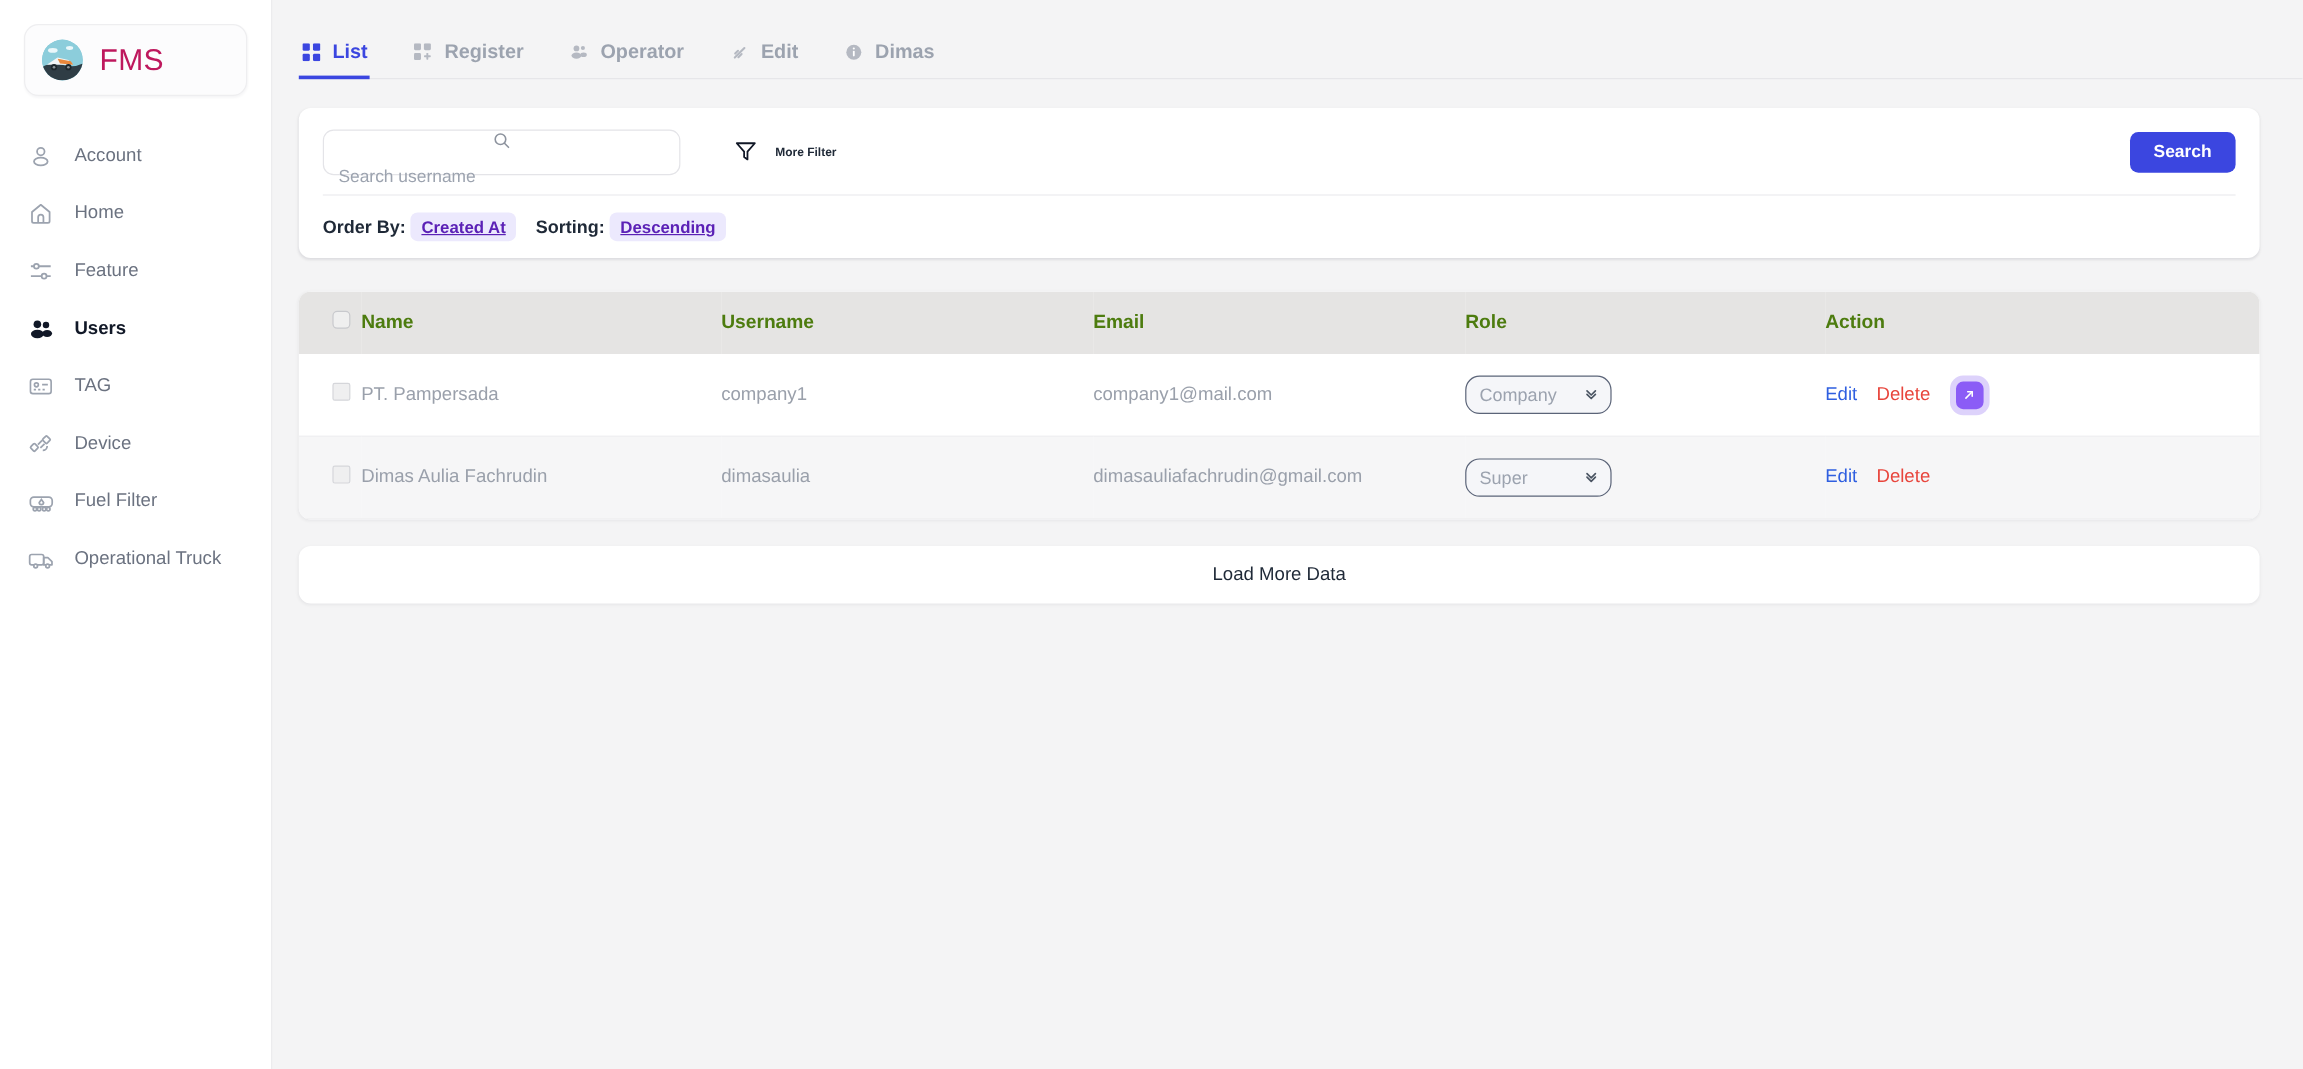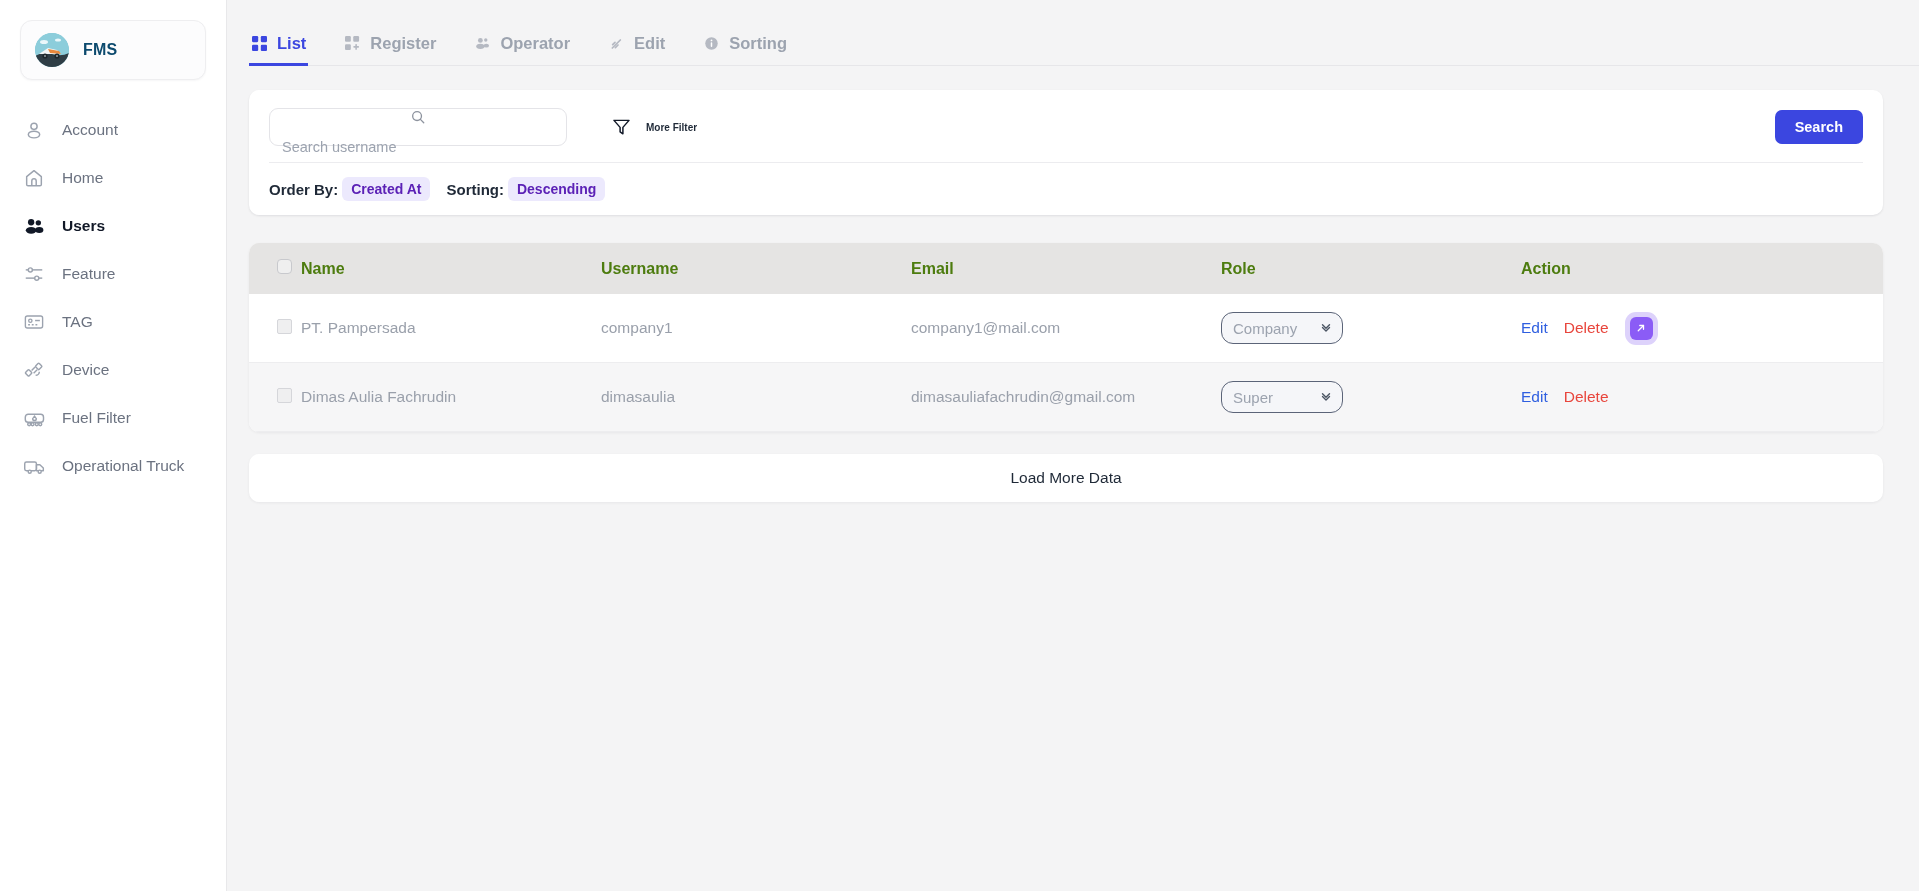--- a/index.html
+++ b/index.html
@@ -26,21 +26,21 @@
     border: 1px solid #eeeef0;
     border-radius: 12px;
     background: #fcfcfd;
     box-shadow: 0 1px 2px rgba(16,24,40,0.04);
   }
   .brand-logo {
     width: 34px; height: 34px; border-radius: 50%;
     overflow: hidden; flex: 0 0 34px; position: relative;
     background: #7fc5d4;
   }
-  .brand-name { font-size: 16px; font-weight: 700; color: #0c4a6e; letter-spacing: .2px; }
+  .brand-name { font-size: 25px; font-weight: 400; color: #be185d; letter-spacing: .2px; }
 
   .nav { display: flex; flex-direction: column; }
   .nav-item {
     display: flex; align-items: center; gap: 16px;
     padding: 9px 20px 9px 22px;
     color: #6b7280; font-size: 15.5px;
     cursor: pointer; user-select: none;
     height: 48px;
   }
   .nav-item .nav-ico { width: 24px; height: 24px; flex: 0 0 24px; display:flex; align-items:center; justify-content:center; }
@@ -107,21 +107,21 @@
   }
   .filter-divider { height: 1px; background: #ececef; margin: 16px 0 0 0; }
   .order-row {
     display: flex; align-items: center; gap: 4px;
     padding-top: 14px; font-size: 15px;
   }
   .order-label { font-weight: 700; color: #1f2937; }
   .pill {
     background: #ece9fd; color: #5b21b6;
     border-radius: 6px; padding: 4px 9px;
-    font-size: 14px; font-weight: 600; cursor: pointer;
+    font-size: 14px; font-weight: 600; cursor: pointer; text-decoration: underline;
   }
   .order-gap { width: 8px; }
 
   
   .table-card {
     margin: 28px 36px 0 22px;
     background: #ffffff;
     border-radius: 10px;
     box-shadow: 0 1px 3px rgba(16,24,40,0.06);
     overflow: hidden;
@@ -233,42 +233,42 @@
       <div class="nav-item">
         <span class="nav-ico">
           <svg width="22" height="22" viewBox="0 0 24 24" fill="none" stroke="#9ca3af" stroke-width="1.6" stroke-linejoin="round">
             <path d="M4 10.5 L12 4 L20 10.5 V19 a1.5 1.5 0 0 1-1.5 1.5 h-13 A1.5 1.5 0 0 1 4 19 Z"></path>
             <path d="M9.6 20.5 v-5.2 a2.4 2.4 0 0 1 4.8 0 v5.2"></path>
           </svg>
         </span>
         <span>Home</span>
       </div>
 
+      <div class="nav-item">
+        <span class="nav-ico">
+          <svg width="22" height="22" viewBox="0 0 24 24" fill="none" stroke="#9ca3af" stroke-width="1.6">
+            <line x1="3" y1="7.5" x2="21" y2="7.5"></line>
+              <circle cx="8" cy="7.5" r="2.2" fill="#fff"></circle>
+            <line x1="3" y1="16.5" x2="21" y2="16.5"></line>
+              <circle cx="15" cy="16.5" r="2.2" fill="#fff"></circle>
+          </svg>
+        </span>
+        <span>Feature</span>
+      </div>
+
       <div class="nav-item active">
         <span class="nav-ico">
           <svg width="23" height="23" viewBox="0 0 24 24" fill="#111827">
             <circle cx="8.5" cy="7.6" r="3.3"></circle>
               <circle cx="16" cy="8.2" r="2.8"></circle>
             <ellipse cx="8.5" cy="16" rx="5.6" ry="3.6"></ellipse>
             <ellipse cx="17" cy="15.6" rx="4.3" ry="3.1"></ellipse>
           </svg>
         </span>
         <span>Users</span>
-      </div>
-
-      <div class="nav-item">
-        <span class="nav-ico">
-          <svg width="22" height="22" viewBox="0 0 24 24" fill="none" stroke="#9ca3af" stroke-width="1.6">
-            <line x1="3" y1="7.5" x2="21" y2="7.5"></line>
-              <circle cx="8" cy="7.5" r="2.2" fill="#fff"></circle>
-            <line x1="3" y1="16.5" x2="21" y2="16.5"></line>
-              <circle cx="15" cy="16.5" r="2.2" fill="#fff"></circle>
-          </svg>
-        </span>
-        <span>Feature</span>
       </div>
 
       <div class="nav-item">
         <span class="nav-ico">
           <svg width="22" height="22" viewBox="0 0 24 24" fill="none" stroke="#9ca3af" stroke-width="1.5">
             <rect x="2.6" y="5.5" width="18.8" height="13" rx="2.2"></rect>
             <circle cx="8" cy="10.6" r="1.8"></circle>
             <line x1="13.2" y1="10.4" x2="18.4" y2="10.4" stroke-width="1.6"></line>
             <line x1="5.6" y1="15" x2="7.6" y2="15" stroke-width="1.6"></line>
             <line x1="9.6" y1="15" x2="11.6" y2="15" stroke-width="1.6"></line>
@@ -369,21 +369,21 @@
         <span>Edit</span>
       </div>
       <div class="tab">
         <span class="tab-ico">
           <svg width="15" height="15" viewBox="0 0 24 24" fill="#b5b9c2">
             <circle cx="12" cy="12" r="10"></circle>
             <rect x="10.8" y="10" width="2.4" height="7.6" rx="1.1" fill="#fff"></rect>
             <circle cx="12" cy="7" r="1.4" fill="#fff"></circle>
           </svg>
         </span>
-        <span>Sorting</span>
+        <span>Dimas</span>
       </div>
     </div>
 
     <div class="filter-card">
       <div class="filter-row">
         <div class="search-box">
           <span>
             <svg width="16" height="16" viewBox="0 0 24 24" fill="none" stroke="#8d939e" stroke-width="2" stroke-linecap="round">
               <circle cx="10.6" cy="10.6" r="6.6"></circle>
                 <line x1="15.6" y1="15.6" x2="20.6" y2="20.6"></line>

